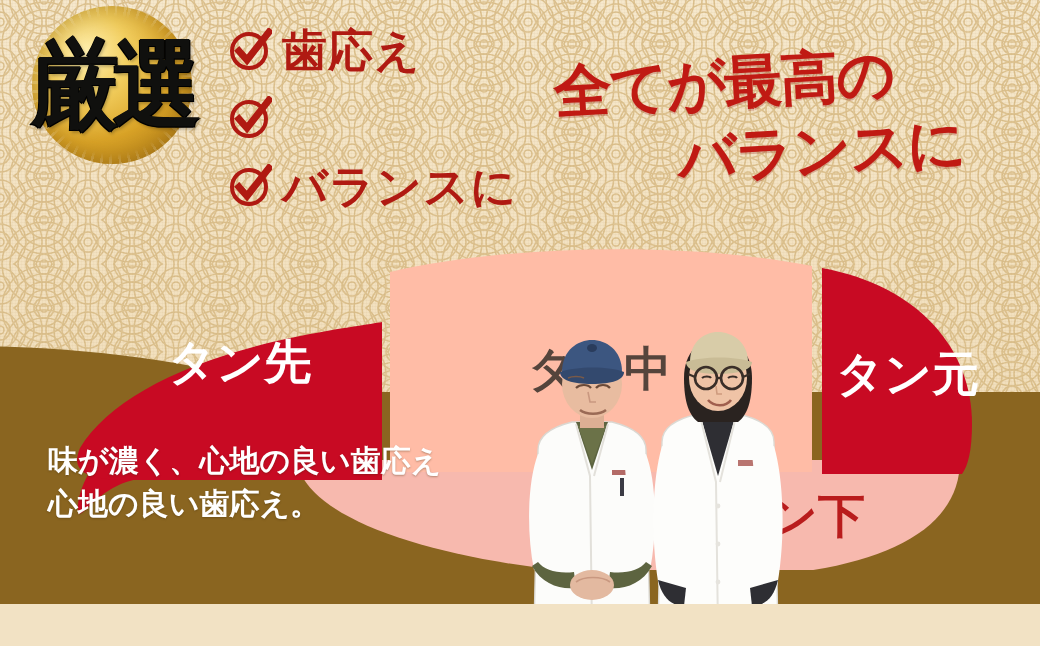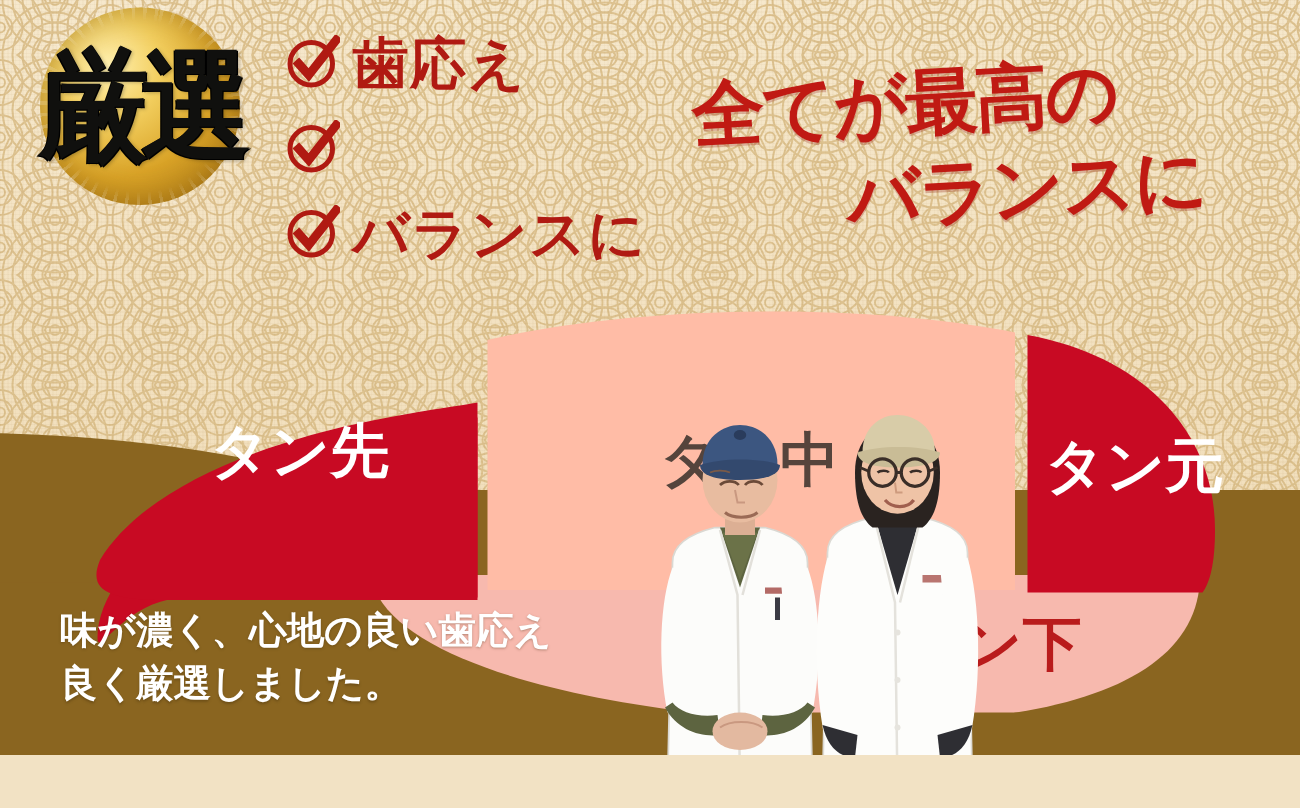--- a/index.html
+++ b/index.html
@@ -72,21 +72,21 @@
   .lbl-moto{left:836px;top:350px;font-size:47px;color:#FFFFFF;}
   .lbl-shita{left:770px;top:492px;font-size:47px;color:#b91c1c;}
 
   
   .photo{position:absolute;left:520px;top:330px;width:268px;height:316px;}
 
   
   .desc{position:absolute;left:48px;top:440px;width:470px;color:#FFFFFF;
     font-size:30px;line-height:1.42;font-weight:700;letter-spacing:0px;
     font-family:"DejaVu Sans","Liberation Sans",sans-serif;
-    text-shadow:0 1px 2px rgba(60,40,8,.35);margin-top:44px;}
+    text-shadow:0 1px 2px rgba(60,40,8,.35);}
   .hl-y{color:#FFD400;}
 </style>
 </head>
 <body>
 
 <div id="stage">
 
   <div class="bg-base"></div>
   <svg class="bg-waves" width="1040" height="646" viewBox="0 0 1040 646">
     <defs>
@@ -305,16 +305,16 @@
 
         <path d="M 196 56 L 197 64 L 202 64" fill="none" stroke="#CE9B7E" stroke-width="1.6"></path>
         <path d="M 188 70 C 194 77, 206 77, 211 70" fill="none" stroke="#A05F4E" stroke-width="2.6"></path>
       </g>
 
     </g>
   </svg>
 
   <div class="desc">
       <div>味が濃く、心地の良い歯応え</div>
-      <div>良く厳選しました。</div>
+      <div>心地の良い歯応え。</div>
     </div>
 
 </div>
 
 </body></html>

